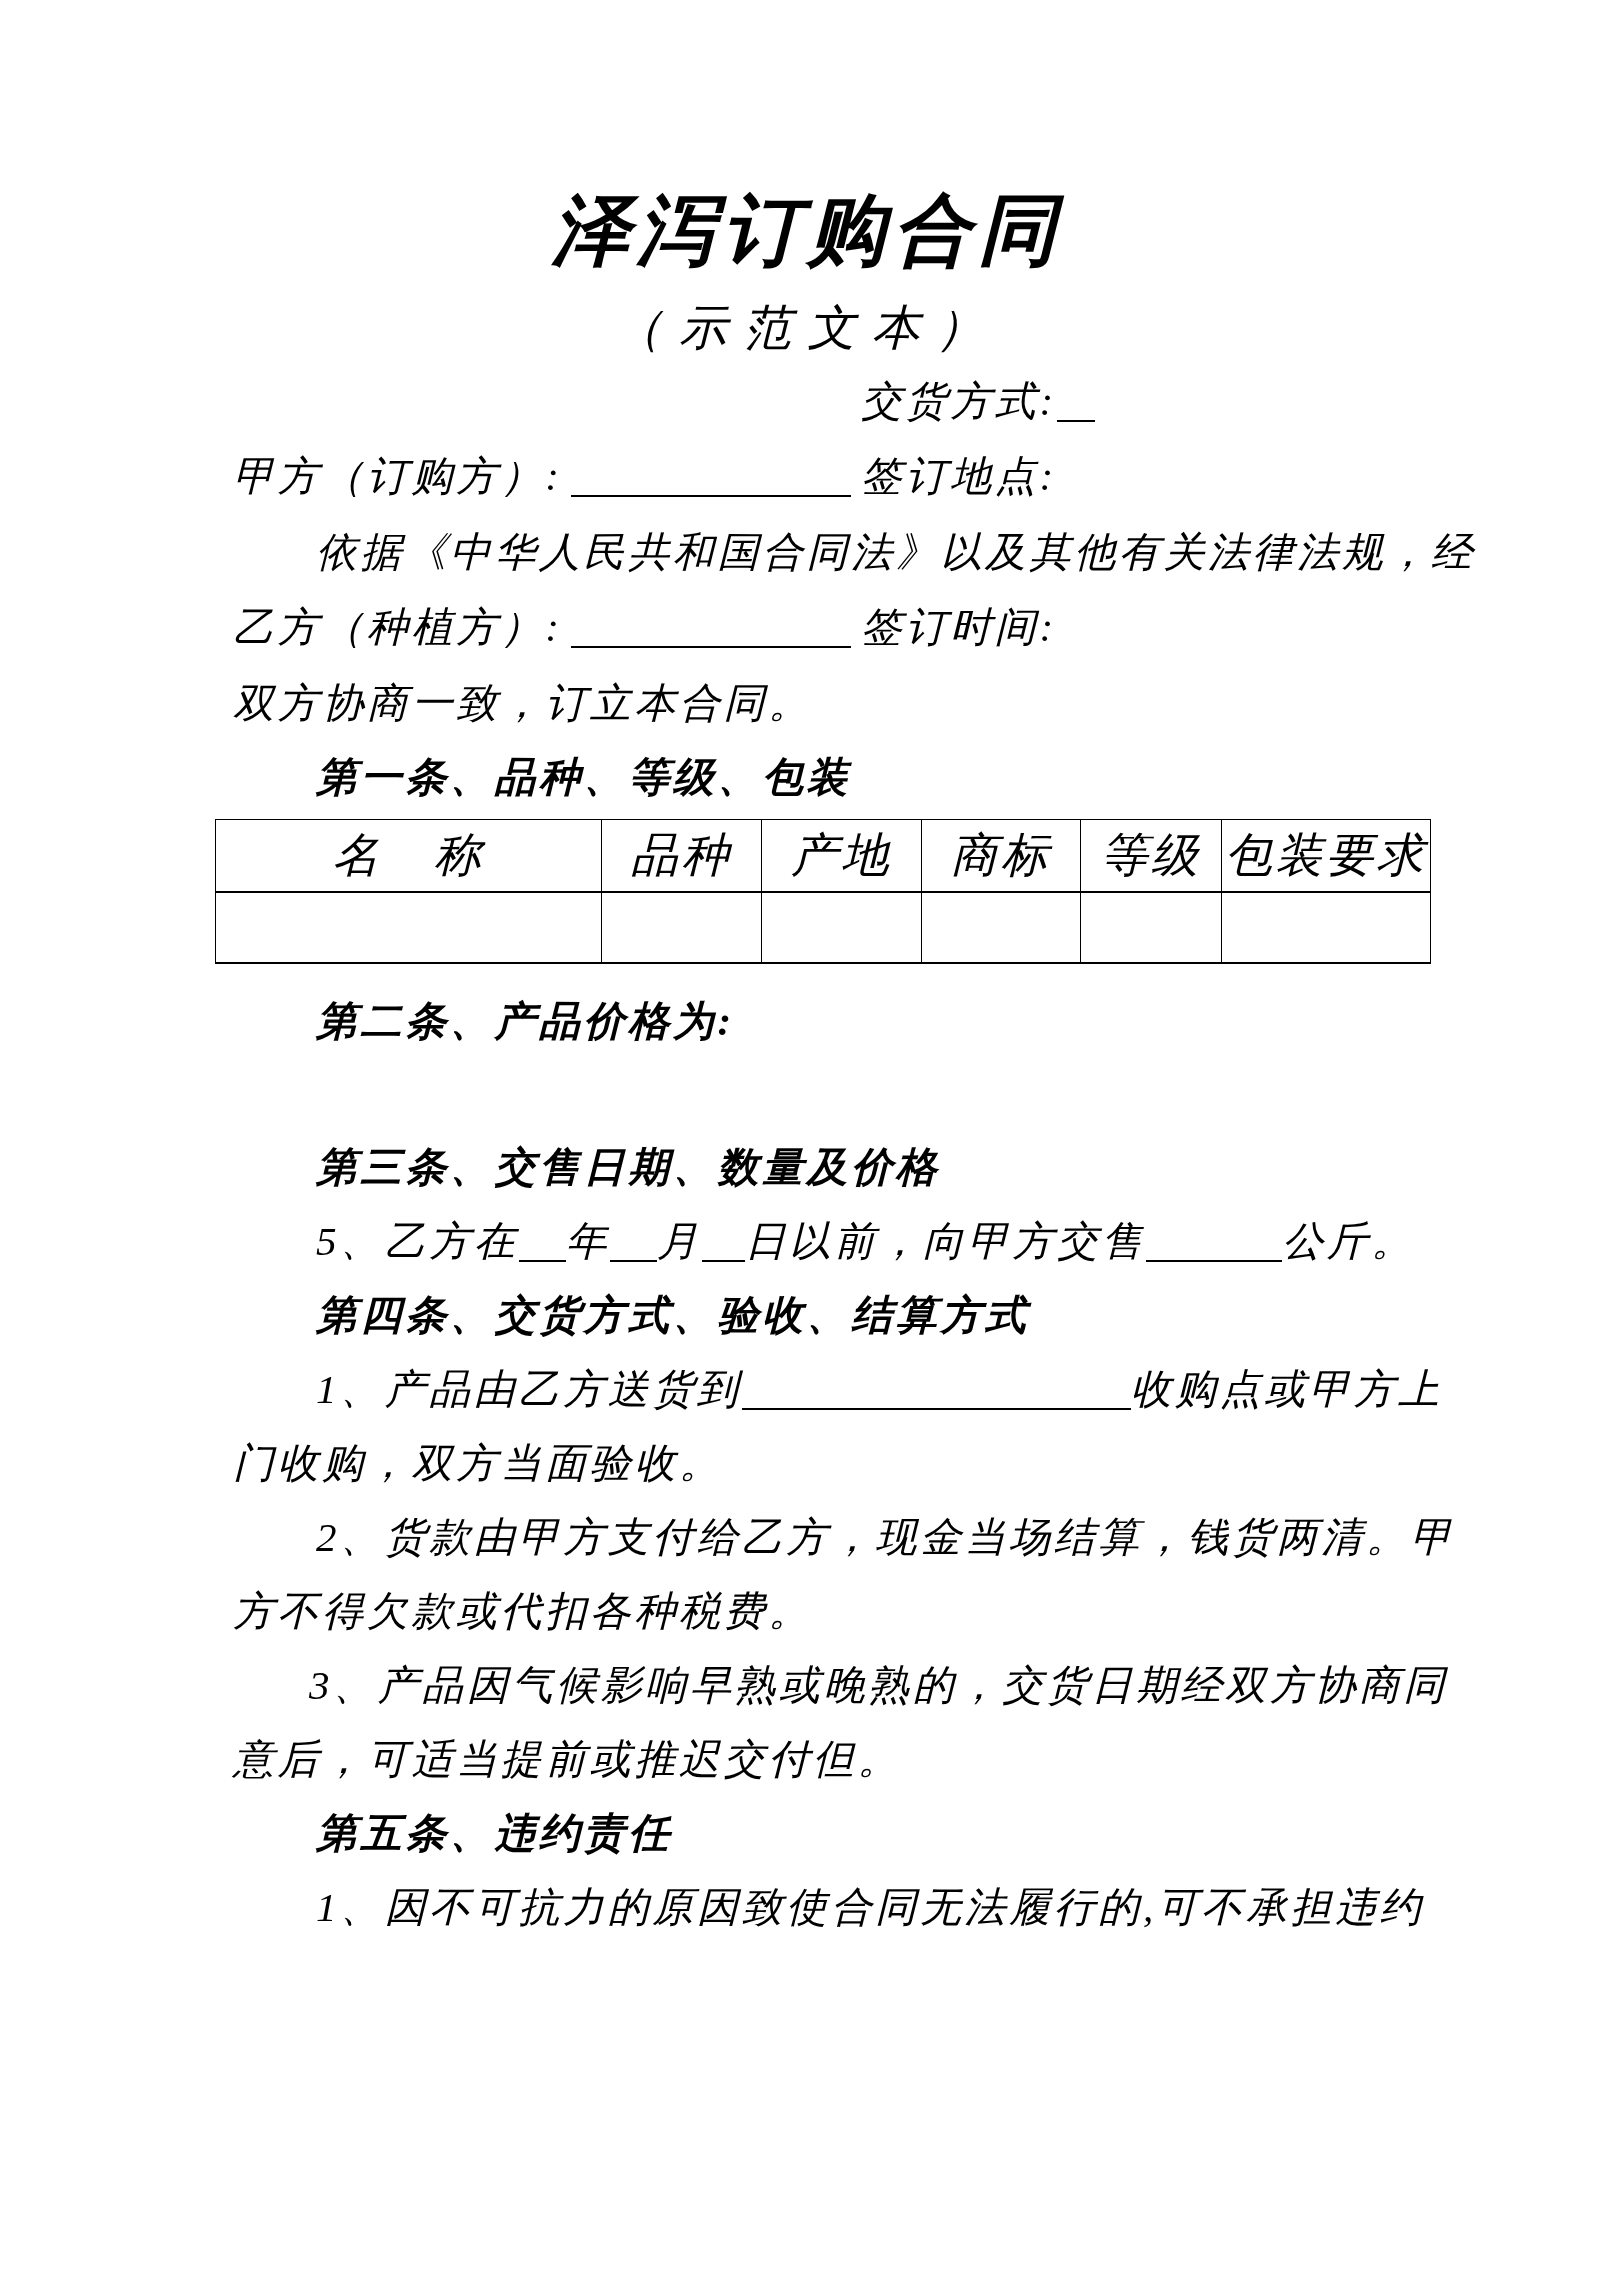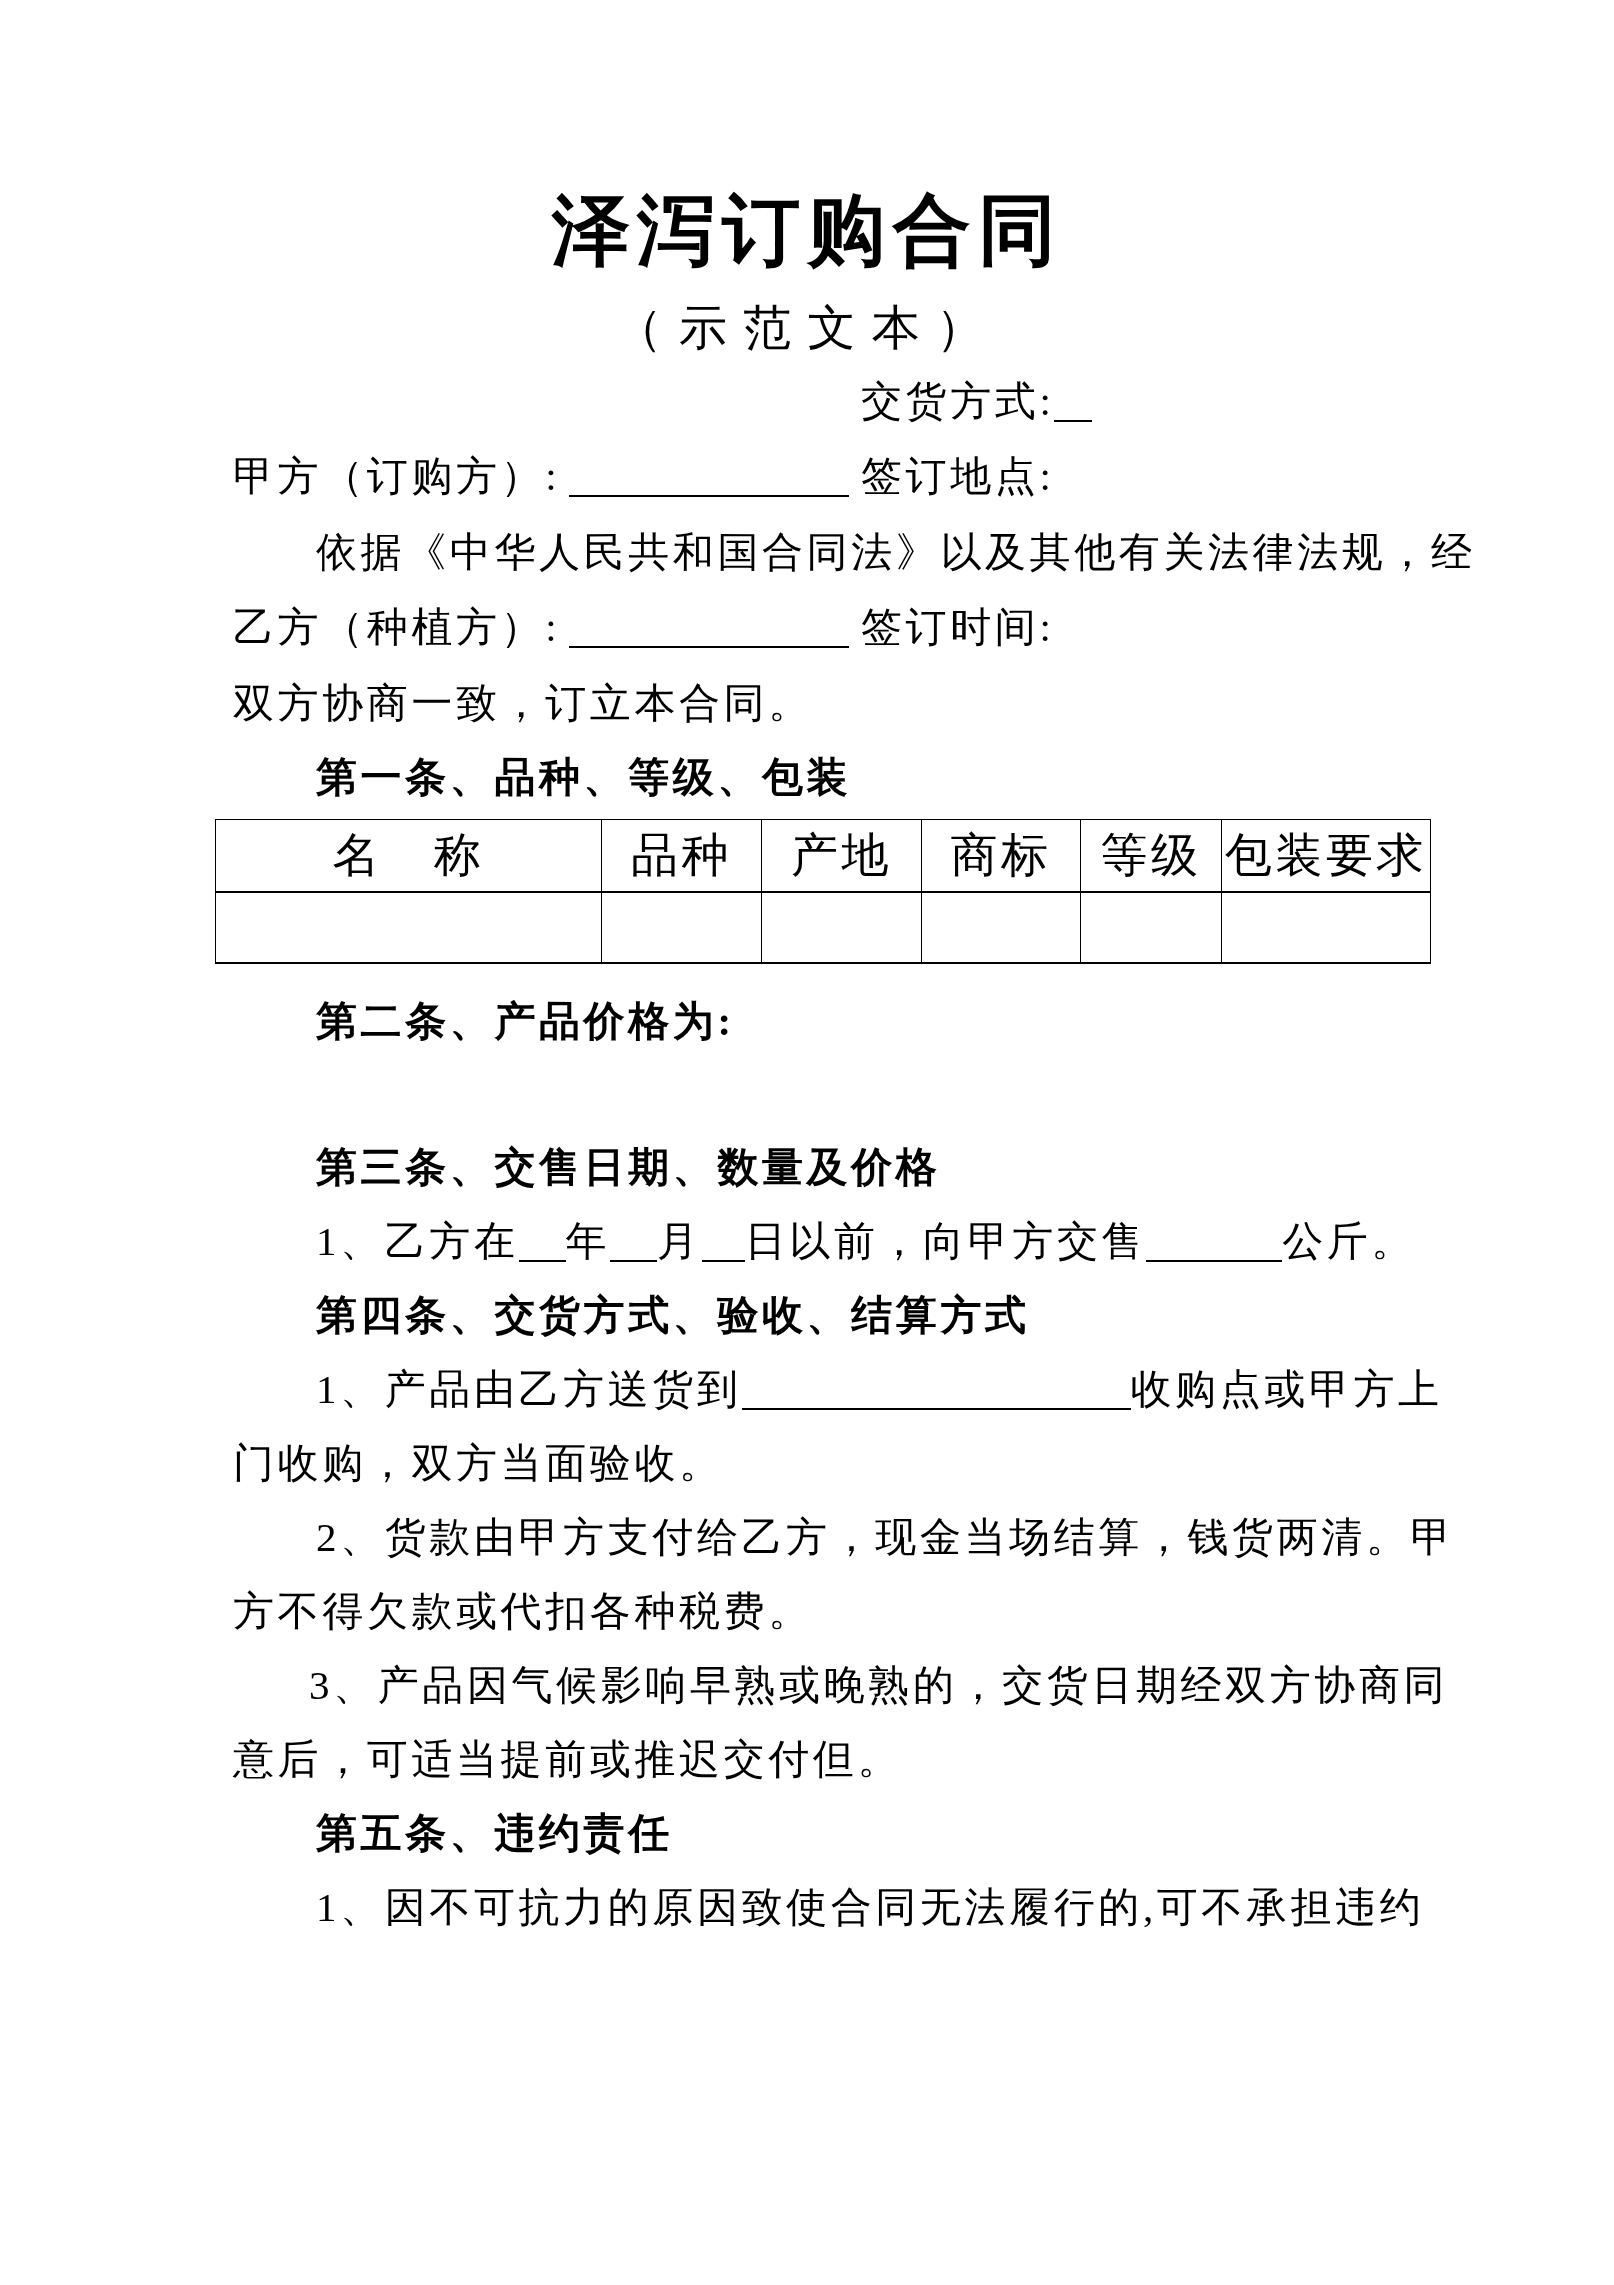--- a/index.html
+++ b/index.html
@@ -2,20 +2,21 @@
 <html style="font-size:14.5px"><head>
 <meta charset="utf-8">
 <style>
   html,body{margin:0;padding:0;background:#ffffff;}
   .page{
     position:relative;
     width:1615px;height:2285px;
     background:#ffffff;color:#000;
     font-family:"Liberation Serif", serif;
     overflow:hidden;
+    font-style:italic;
   }
   .title{
     margin-top:181px;
     text-align:center;
     font-size:78px;line-height:100px;
     font-weight:bold;letter-spacing:7.2px;
     white-space:nowrap;
   }
   .subtitle{
     margin-top:14.5px;
@@ -127,21 +128,21 @@
       </tbody>
     </table>
 
     <div class="line indent bold a2-head">第二条、产品价格为:</div>
 
     <div class="line empty-line"></div>
 
     <div class="line indent bold">第三条、交售日期、数量及价格</div>
 
     <div class="line indent">
-      <span>1、乙方在</span><span class="blank blank-ymd"></span><span>年</span><span class="blank blank-ymd"></span><span>月</span><span class="blank blank-d"></span><span>日以前，向甲方交售</span><span class="blank blank-kg"></span><span>公斤。</span>
+      <span>5、乙方在</span><span class="blank blank-ymd"></span><span>年</span><span class="blank blank-ymd"></span><span>月</span><span class="blank blank-d"></span><span>日以前，向甲方交售</span><span class="blank blank-kg"></span><span>公斤。</span>
     </div>
 
 
     <div class="line indent bold">第四条、交货方式、验收、结算方式</div>
 
     <div class="line indent">
       <span>1、产品由乙方送货到</span><span class="blank blank-deliver"></span><span>收购点或甲方上</span>
     </div>
     <div class="line">门收购，双方当面验收。</div>
 

